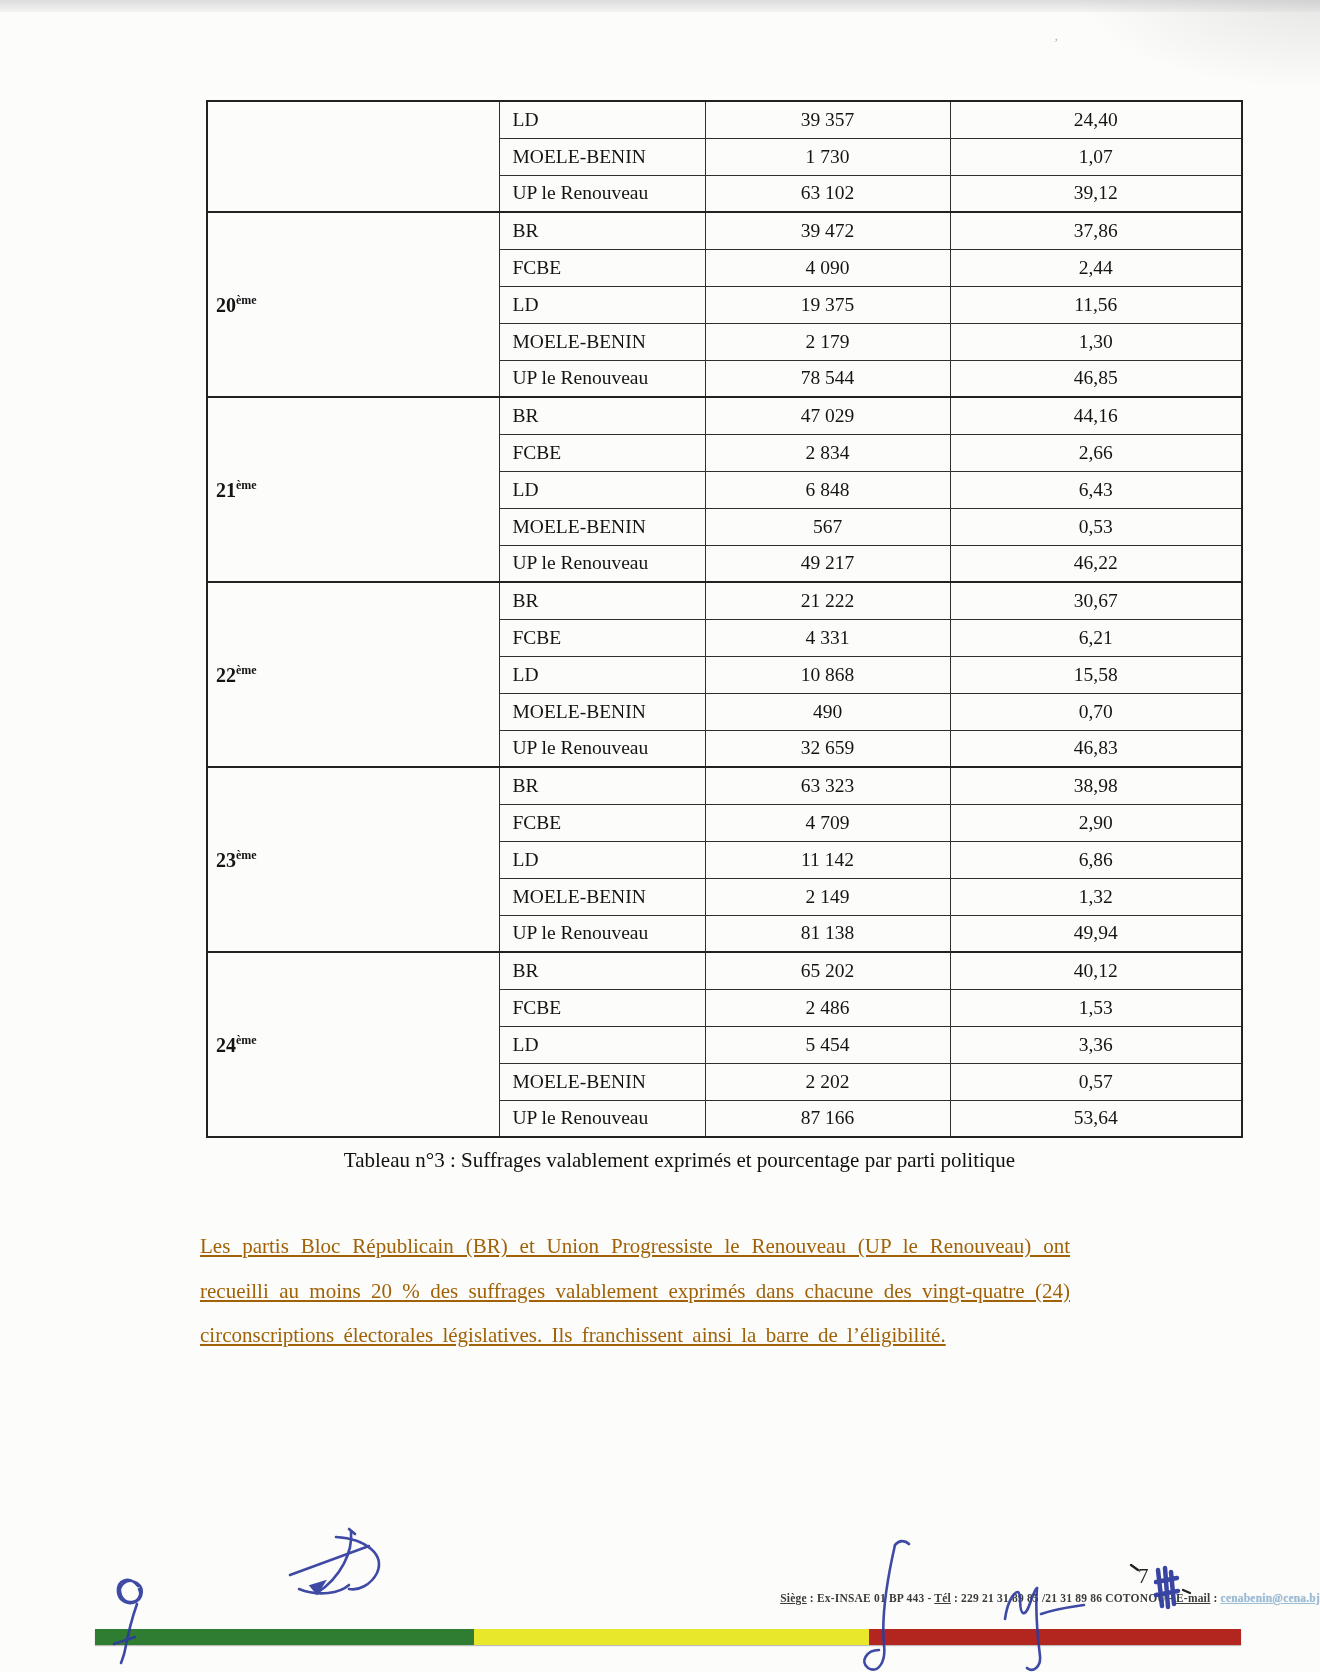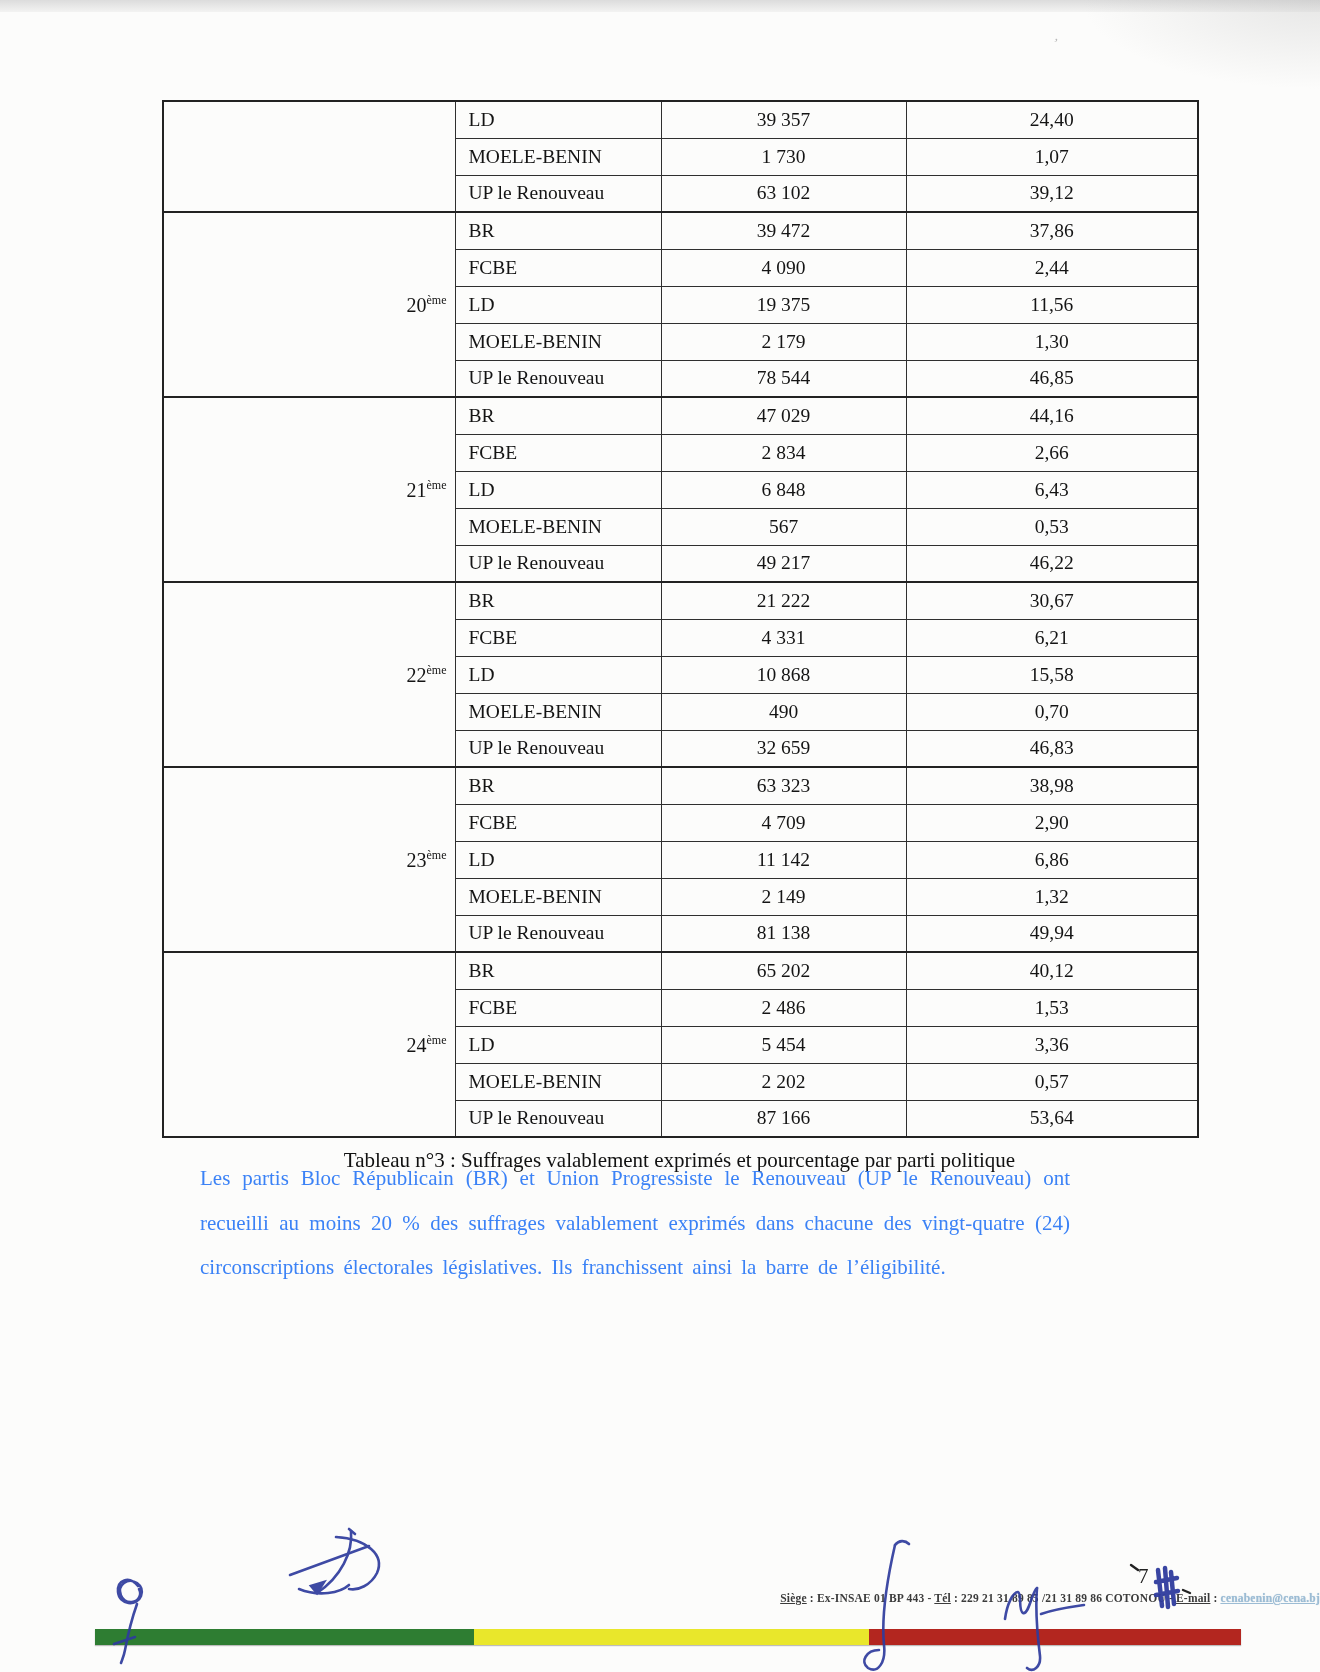--- a/index.html
+++ b/index.html
@@ -23,37 +23,37 @@
     width:1035px;font-size:19.5px;color:#141414;
   }
   .results-table td{
     border:1.5px solid #2f2f2f;height:37px;box-sizing:border-box;
     padding:0 8px;background:transparent;
   }
   .results-table col.c1{width:292px;}
   .results-table col.c2{width:206px;}
   .results-table col.c3{width:245px;}
   .results-table col.c4{width:292px;}
-  .results-table td.circ{text-align:right;vertical-align:middle;font-size:20px;}
+  .results-table td.circ{text-align:left;vertical-align:middle;font-size:20px;font-weight:bold;}
   .results-table td.circ sup{font-size:12px;}
   .results-table td.party{text-align:left;padding-left:13px;}
   .results-table td.votes{text-align:center;}
   .results-table td.pct{text-align:center;}
   .results-table tr.group-start td{border-top:2.5px solid #222;}
-  .results-table{border:2.5px solid #222;}
+  .results-table{border:2.5px solid #222;margin-left:44px;}
 
   
   .caption{
     position:absolute;left:162px;top:1148px;width:1035px;
     text-align:center;font-weight:normal;font-size:21px;color:#111;
   }
   .bodytext{
-    position:absolute;left:200px;top:1156px;width:870px;
+    position:absolute;left:200px;top:1224px;width:870px;
     font-size:21px;line-height:44.5px;text-align:justify;
-    word-spacing:4px;color:#3b82f6;
+    word-spacing:4px;color:#a16207;text-decoration:underline;
   }
 
   
   .footer-line{
     position:absolute;left:0;top:1592px;width:1320px;
     text-align:right;font-size:11.5px;color:#3b3b3b;font-weight:600;
     letter-spacing:.2px;
   }
   .footer-line .u{text-decoration:underline;}
   .footer-line .email{color:#9cbcd4;text-decoration:underline;

